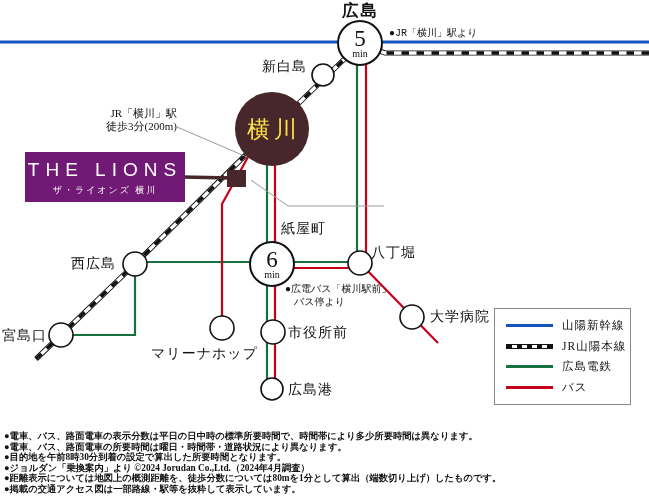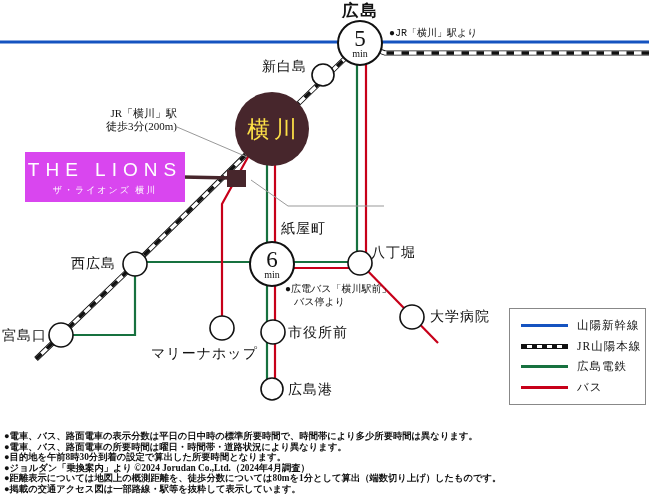--- a/index.html
+++ b/index.html
@@ -12,25 +12,25 @@
   .note{font-size:10px;letter-spacing:0;font-family:Liberation Mono, monospace;}
   .callout{font-size:11px;line-height:13px;text-align:right;}
   .callout2{font-size:10.5px;line-height:13.5px;text-align:left;}
   .badge{position:absolute;z-index:2;width:46px;height:46px;box-sizing:border-box;border:2px solid #111;
          border-radius:50%;background:#fff;display:flex;flex-direction:column;align-items:center;justify-content:center;}
   .badge-num{font-size:23px;line-height:21px;}
   .badge-unit{font-size:10px;line-height:10px;}
   #yokogawa-circle{position:absolute;z-index:2;left:235px;top:92px;width:74px;height:74px;border-radius:50%;
          background:#47262c;display:flex;align-items:center;justify-content:center;
          color:#fde047;font-size:23px;letter-spacing:4px;padding-left:4px;box-sizing:border-box;}
-  #lions-box{position:absolute;z-index:2;left:25px;top:152px;width:160px;height:50px;background:#d946ef;
+  #lions-box{position:absolute;z-index:2;left:25px;top:152px;width:160px;height:50px;background:#701a75;
          text-align:center;color:#fff;box-sizing:border-box;padding-top:8px;}
   #lions-brand{font-family:"Liberation Sans","DejaVu Sans",sans-serif;font-size:19px;letter-spacing:6px;line-height:20px;}
   #lions-name{font-size:9px;letter-spacing:2px;margin-top:4px;}
-  #legend{position:absolute;z-index:2;left:509px;top:308px;width:137px;height:97px;box-sizing:border-box;
+  #legend{position:absolute;z-index:2;left:494px;top:308px;width:137px;height:97px;box-sizing:border-box;
          border:1px solid #888;background:#fff;display:flex;flex-direction:column;justify-content:space-evenly;padding:4px 0;text-align:right;}
   .lg-row{display:flex;align-items:center;margin-left:11px;}
   .lg-sample{width:47px;height:3px;flex:none;}
   .lg-sample.dashed{height:5px;box-sizing:border-box;border:1px solid #111;
          background:repeating-linear-gradient(90deg,#111 0 5px,#fff 5px 10px);}
   .lg-label{font-size:11.5px;margin-left:9px;letter-spacing:1px;}
   #footnotes{position:absolute;z-index:3;left:4px;top:431px;width:644px;font-size:9.3px;line-height:10.55px;
          font-weight:bold;letter-spacing:0;font-family:Liberation Serif, serif;}
 </style>
 </head>

